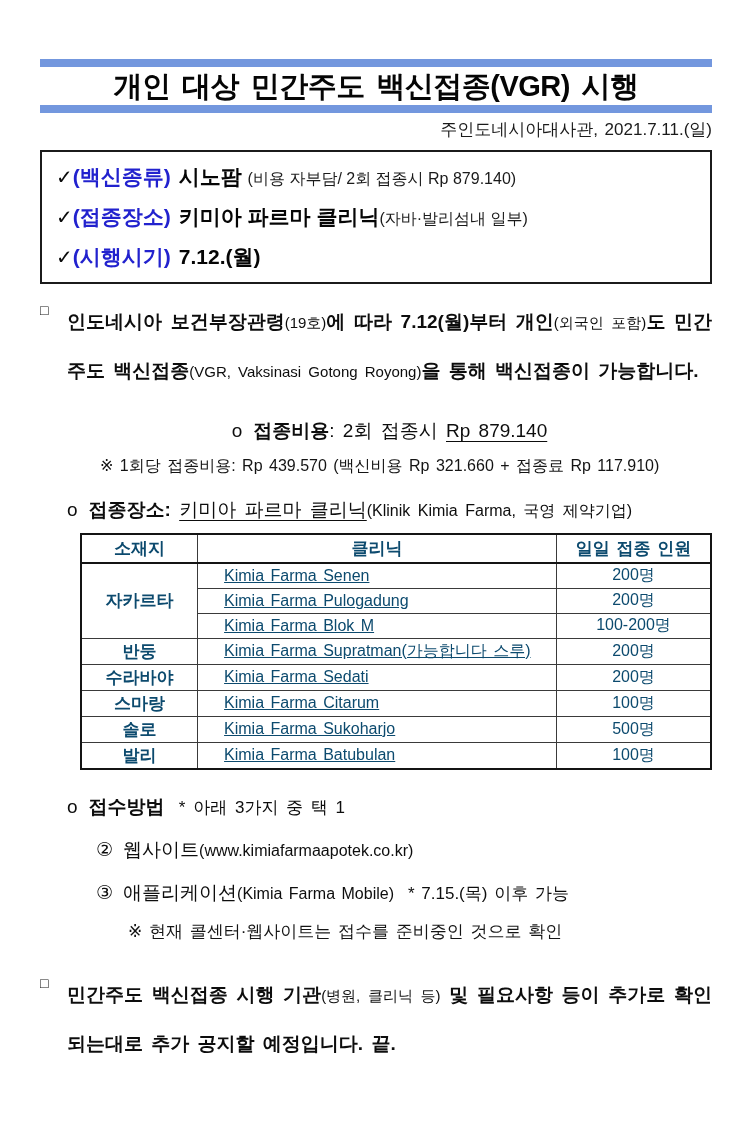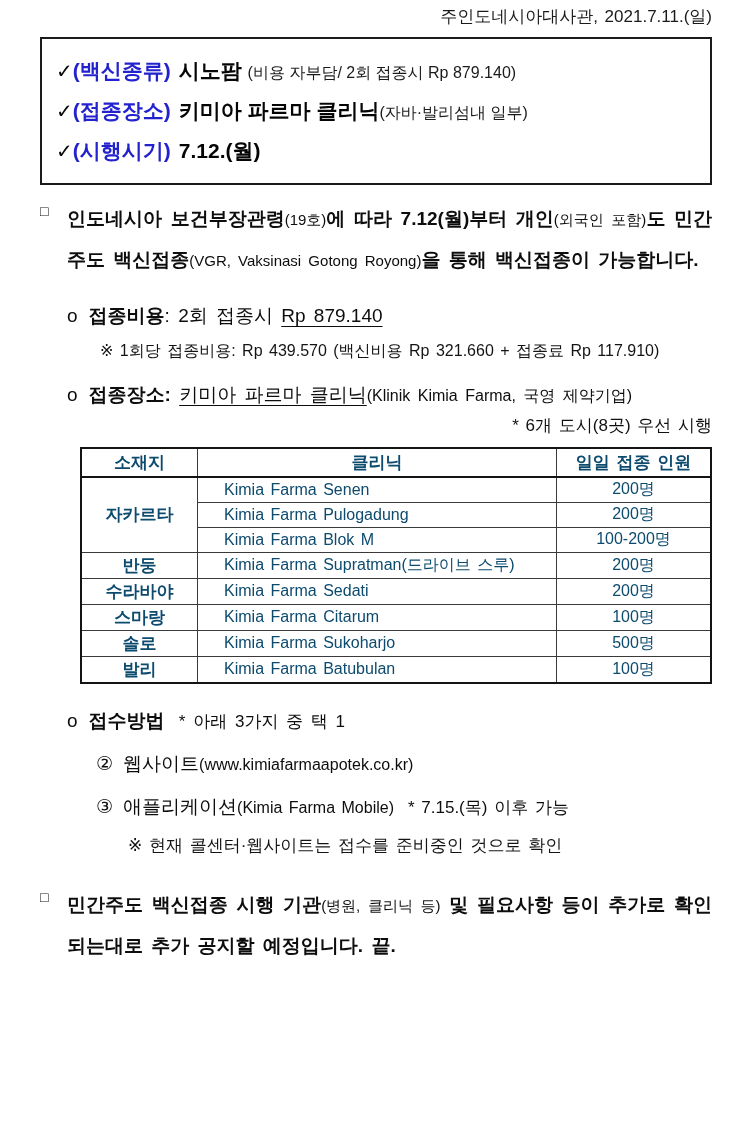--- a/index.html
+++ b/index.html
@@ -20,40 +20,40 @@
   .title-block{margin-top:59px;}
   .accent-bar{height:8px;background:var(--bar);}
   .page-title{
     margin:2px 0;text-align:center;
     font-size:29px;font-weight:700;line-height:34px;color:#050505;
     letter-spacing:-0.5px;word-spacing:4px;
   }
   .date-line{margin-top:5px;text-align:right;font-size:17px;color:#1a1a1a;word-spacing:2px;}
 
   
-  .summary-box{margin-top:9px;border:2px solid #1b1b1b;padding:13px 14px;}
+  .summary-box{margin-top:9px;border:2px solid #1b1b1b;padding:6px 14px;}
   .sb-line{line-height:38px;font-size:21px;white-space:nowrap;}
   .sb-check{font-weight:700;font-size:20px;color:#0a0a0a;}
   .sb-label{color:var(--blue);font-weight:700;}
   .sb-value{font-weight:700;margin-left:8px;color:#050505;}
   .sb-note{font-size:16px;font-weight:400;color:#1a1a1a;}
 
   
   .para{display:flex;margin-top:14px;}
   .sq-bullet{width:27px;flex:none;font-size:14px;padding-top:4px;color:#111;}
   .para-body{
-    flex:1;font-size:19px;font-weight:700;line-height:40px;
+    flex:1;font-size:19px;font-weight:700;line-height:48px;
     text-align:justify;word-spacing:3px;color:#0d0d0d;
   }
   .sm{font-size:15px;font-weight:400;}
 
   
   .sub{margin-left:27px;font-size:19px;color:#0d0d0d;word-spacing:3px;}
   .mt-vtype{margin-top:22px;}
-  .mt-cost{margin-top:22px;}
+  .mt-cost{margin-top:22px;text-align:center;}
   .mt-loc{margin-top:20px;}
   .mt-reg{margin-top:24px;}
   .o-marker{font-weight:400;margin-right:11px;}
   .sub-label{font-weight:700;}
   .ul{text-decoration:underline;text-underline-offset:4px;}
   .paren{font-size:16px;}
   .note-line{margin-left:60px;margin-top:12px;font-size:16px;word-spacing:2px;color:#141414;}
   .side-note{margin-top:6px;text-align:right;font-size:17px;word-spacing:2px;}
   .reg-note{font-size:17px;font-weight:400;margin-left:6px;}
 
@@ -64,36 +64,41 @@
   }
   .clinics th{
     border:1px solid #3a3a3a;border-bottom:2px solid #141414;
     height:29px;font-size:17px;font-weight:700;word-spacing:2px;
   }
   .clinics td{border:1px solid #3a3a3a;height:25px;}
   .col-region{width:117px;}
   .col-clinic{width:360px;}
   .col-cap{width:155px;}
   td.region-cell{font-weight:700;text-align:center;font-size:17px;}
-  td.clinic-cell{padding-left:26px;word-spacing:2px;}
+  td.clinic-cell{padding-left:26px;word-spacing:2px;text-decoration:underline;}
   td.cap-cell{text-align:center;}
 
   
   .reg-item{margin-left:56px;margin-top:17px;font-size:19px;word-spacing:2px;color:#0d0d0d;}
   .circ-num{margin-right:10px;font-size:19px;}
   .reg-extra{margin-left:14px;font-size:17px;}
   .reg-remark{margin-left:88px;margin-top:14px;font-size:17px;word-spacing:2px;color:#141414;}
 
   .closing{margin-top:28px;}
 </style>
 </head>
 <body>
 
 <div class="doc">
 
+  <div class="title-block">
+    <div class="accent-bar"></div>
+    <div class="page-title">개인 대상 민간주도 백신접종(VGR) 시행</div>
+    <div class="accent-bar"></div>
+  </div>
   <div class="date-line">주인도네시아대사관, 2021.7.11.(일)</div>
 
   <div class="summary-box">
     <div class="sb-line">
       <span class="sb-check">✓</span><span class="sb-label">(백신종류)</span><span class="sb-value">시노팜</span> <span class="sb-note">(비용 자부담/ 2회 접종시 Rp 879.140)</span>
     </div>
     <div class="sb-line">
       <span class="sb-check">✓</span><span class="sb-label">(접종장소)</span><span class="sb-value">키미아 파르마 클리닉</span><span class="sb-note">(자바·발리섬내 일부)</span>
     </div>
     <div class="sb-line">
@@ -110,21 +115,20 @@
 
 
   <div class="sub mt-cost">
     <span class="o-marker">o</span><span class="sub-label">접종비용</span><span>: 2회 접종시 </span><span class="ul">Rp 879.140</span>
   </div>
   <div class="note-line">※ 1회당 접종비용: Rp 439.570 (백신비용 Rp 321.660 + 접종료 Rp 117.910)</div>
 
   <div class="sub mt-loc">
     <span class="o-marker">o</span><span class="sub-label">접종장소:</span> <span class="ul">키미아 파르마 클리닉</span><span class="paren">(Klinik Kimia Farma, 국영 제약기업)</span>
   </div>
-  <div class="side-note">* 6개 도시(8곳) 우선 시행</div>
 
   <table class="clinics">
     <colgroup>
         <col class="col-region">
         <col class="col-clinic">
         <col class="col-cap">
       </colgroup>
     <thead>
       <tr>
         <th>소재지</th>
@@ -141,21 +145,21 @@
       <tr>
         <td class="clinic-cell">Kimia Farma Pulogadung</td>
         <td class="cap-cell">200명</td>
       </tr>
       <tr>
         <td class="clinic-cell">Kimia Farma Blok M</td>
         <td class="cap-cell">100-200명</td>
       </tr>
       <tr>
         <td class="region-cell">반둥</td>
-        <td class="clinic-cell">Kimia Farma Supratman(드라이브 스루)</td>
+        <td class="clinic-cell">Kimia Farma Supratman(가능합니다 스루)</td>
         <td class="cap-cell">200명</td>
       </tr>
       <tr>
         <td class="region-cell">수라바야</td>
         <td class="clinic-cell">Kimia Farma Sedati</td>
         <td class="cap-cell">200명</td>
       </tr>
       <tr>
         <td class="region-cell">스마랑</td>
         <td class="clinic-cell">Kimia Farma Citarum</td>

